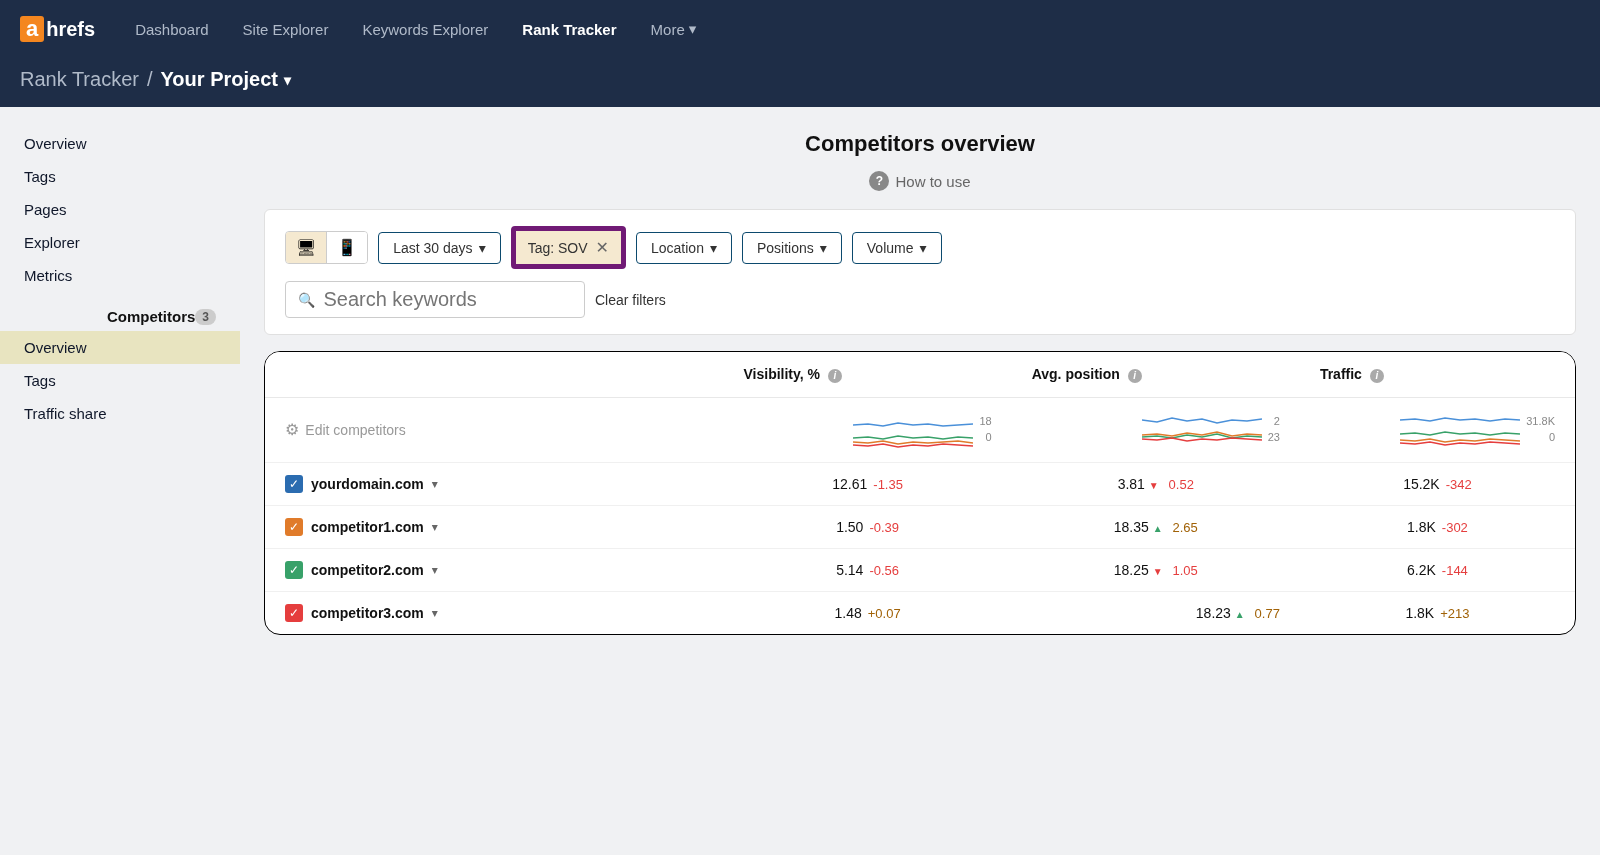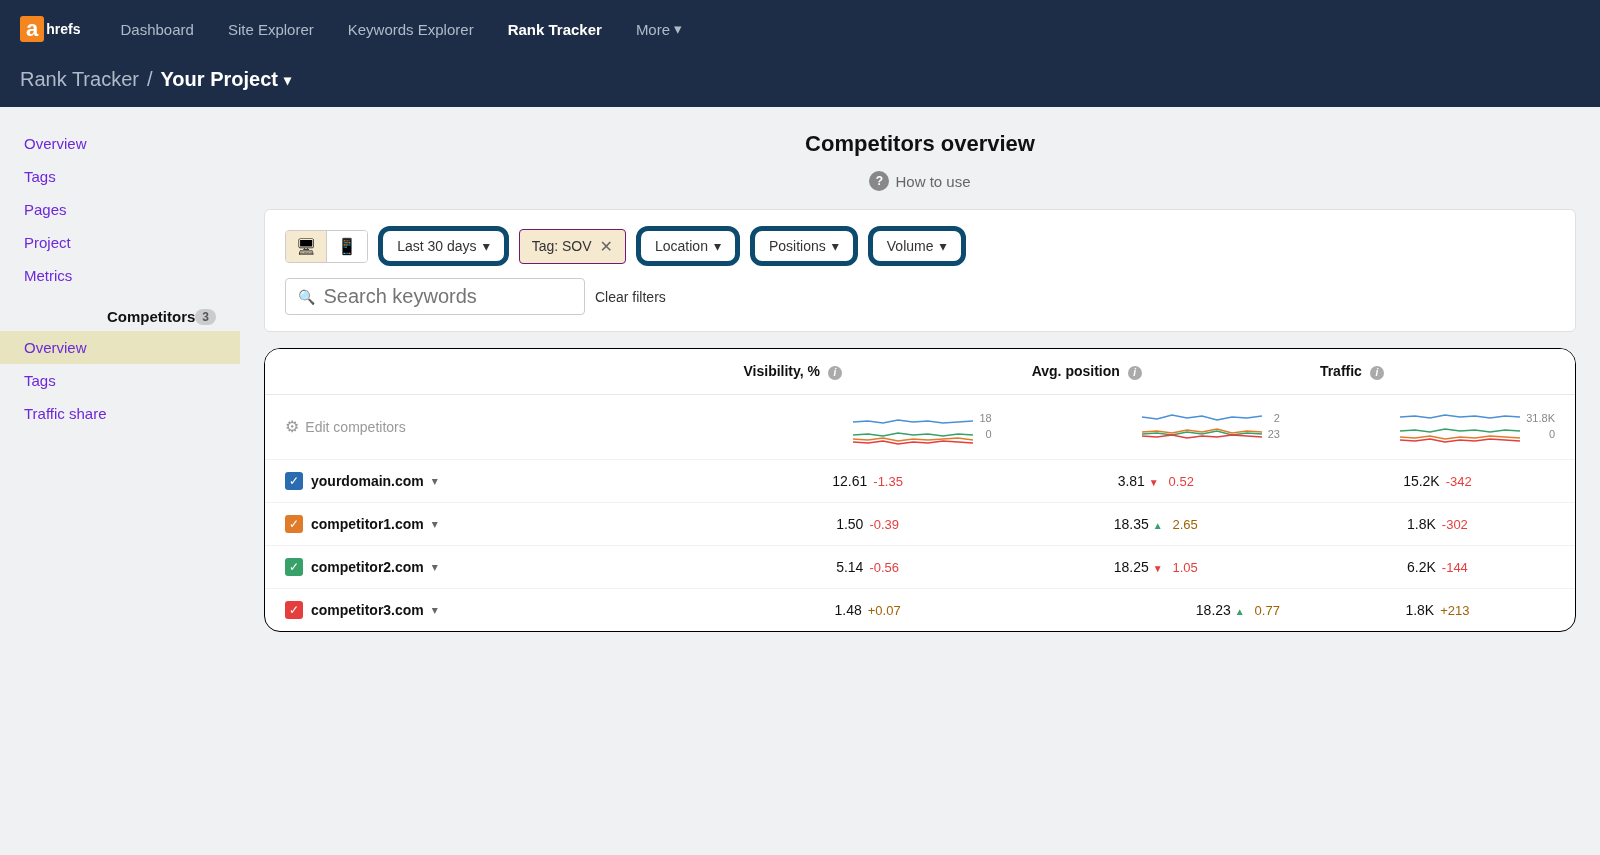--- a/index.html
+++ b/index.html
@@ -24,21 +24,21 @@
       color: white;
       font-weight: 900;
       font-size: 22px;
       padding: 2px 6px;
       border-radius: 3px;
       line-height: 1;
     }
     .logo-hrefs {
       color: white;
       font-weight: 700;
-      font-size: 14px;
+      font-size: 20px;
       margin-left: 2px;
     }
     .nav-link {
       color: #b0bac9;
       text-decoration: none;
       padding: 8px 14px;
       border-radius: 4px;
       font-size: 15px;
       cursor: pointer;
     }
@@ -86,21 +86,21 @@
 
     
     .sidebar {
       width: 240px;
       background: #f0f1f3;
       padding: 20px 0;
       flex-shrink: 0;
     }
     .sidebar-item {
       padding: 8px 24px;
-      color: #6d28d9;
+      color: #0f172a;
       cursor: pointer;
       font-size: 15px;
     }
     .sidebar-section-label {
       padding: 16px 24px 6px;
       font-weight: 700;
       font-size: 15px;
       color: #111;
       display: flex;
       align-items: center;
@@ -185,34 +185,34 @@
       font-size: 16px;
       display: flex;
       align-items: center;
     }
     .device-btn.active { background: #f5e9d0; border-color: #d4a96a; }
     .device-group { display: flex; border: 1px solid #ccc; border-radius: 4px; overflow: hidden; }
     .device-group .device-btn { border: none; border-radius: 0; }
     .device-group .device-btn + .device-btn { border-left: 1px solid #ccc; }
 
     .filter-btn {
-      border: 5px solid #0c4a6e;
+      border: 1px solid #0c4a6e;
       background: white;
-      border-radius: 12px;
+      border-radius: 4px;
       padding: 7px 14px;
       cursor: pointer;
       font-size: 14px;
       display: flex;
       align-items: center;
       gap: 6px;
       color: #333;
     }
 
     .tag-btn {
-      border: 1px solid #701a75;
+      border: 5px solid #701a75;
       background: #f5e9d0;
       border-radius: 4px;
       padding: 7px 12px;
       cursor: pointer;
       font-size: 14px;
       display: flex;
       align-items: center;
       gap: 8px;
       color: #333;
     }
@@ -363,21 +363,21 @@
     <span class="chevron-down">▾</span>
   </span>
 </div>
 
 <div class="main-layout">
 
   <aside class="sidebar">
     <div class="sidebar-item">Overview</div>
     <div class="sidebar-item">Tags</div>
     <div class="sidebar-item">Pages</div>
-    <div class="sidebar-item">Project</div>
+    <div class="sidebar-item">Explorer</div>
     <div class="sidebar-item">Metrics</div>
 
     <div class="sidebar-section-label">
       <span>Competitors</span>
       <span class="sidebar-badge">3</span>
     </div>
     <div class="sidebar-item active">Overview</div>
     <div class="sidebar-item">Tags</div>
     <div class="sidebar-item">Traffic share</div>
   </aside>

